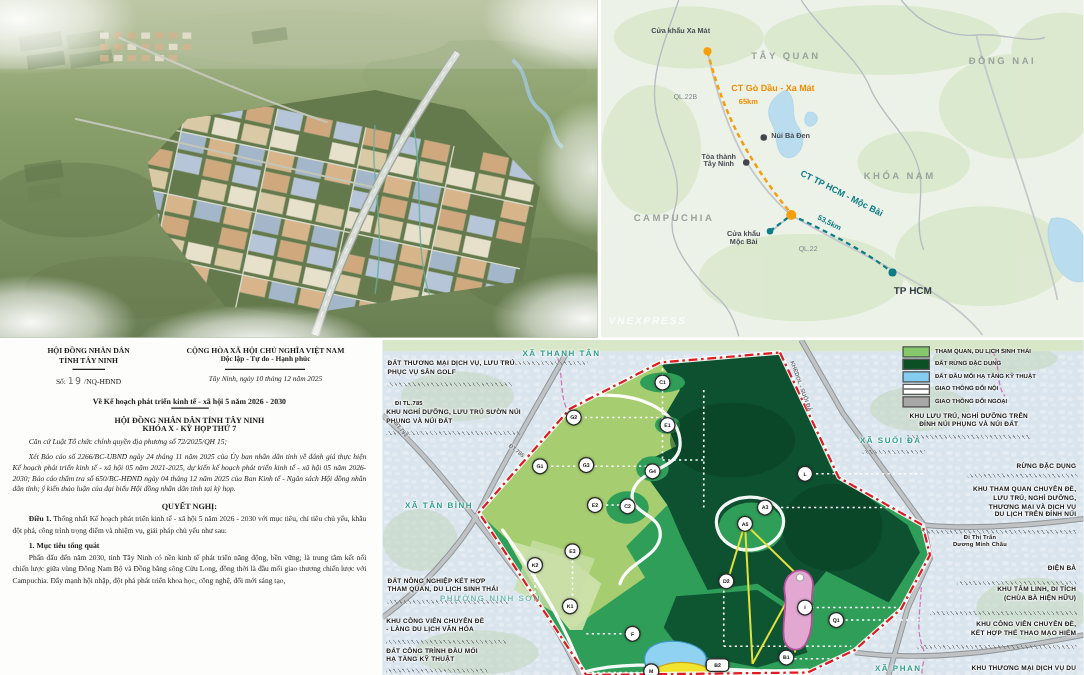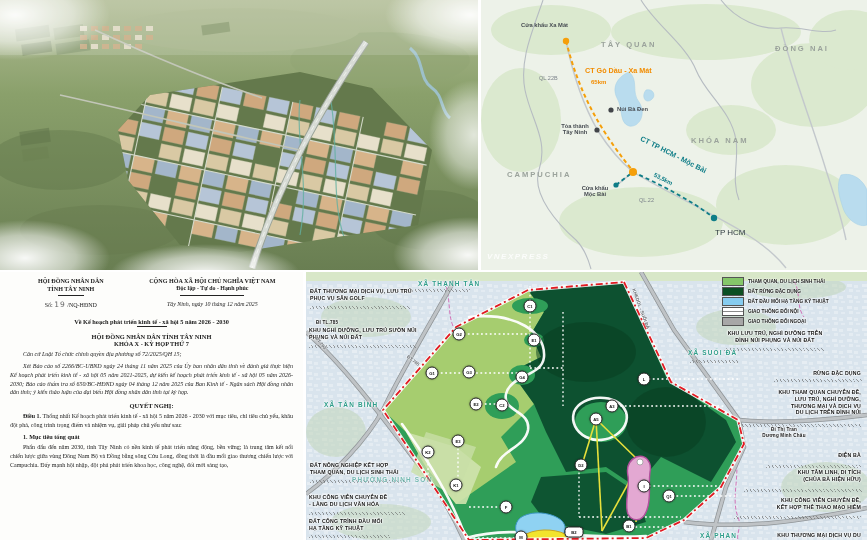--- a/index.html
+++ b/index.html
@@ -37,21 +37,21 @@
 
   
   .lbl{position:absolute;white-space:pre-line;}
   
   .place{font-size:5.8px;color:#474c52;font-weight:bold;}
   .region{font-size:7.6px;color:#9ba39c;font-weight:bold;letter-spacing:2px;}
   .hw-orange{font-size:7.2px;color:#f28c00;font-weight:bold;}
   .hw-teal{font-size:7.2px;color:#0f7d87;font-weight:bold;}
   .small{font-size:6px;}
   .road{font-size:5.5px;color:#7d848b;}
-  .city{font-size:8px;color:#2f3b40;font-weight:normal;}
+  .city{font-size:8px;color:#2f3b40;font-weight:bold;}
   .center{text-align:center;}
   .wm{font-size:8px;color:rgba(255,255,255,.8);font-weight:bold;letter-spacing:1.5px;font-style:italic;}
 
   
   .zl{font-size:5.2px;font-weight:bold;color:#141414;line-height:1.3;letter-spacing:.2px;
       text-shadow:0 0 2px #fff,0 0 2px #fff,0 0 3px #fff,0 0 3px #fff;}
   .right{text-align:right;}
   .tiny{font-size:4.6px;font-weight:bold;}
   .commune{font-size:6.4px;font-weight:bold;color:#2f9d8a;letter-spacing:1.2px;
       text-shadow:0 0 2px #fff,0 0 2px #fff,0 0 3px #fff;}

